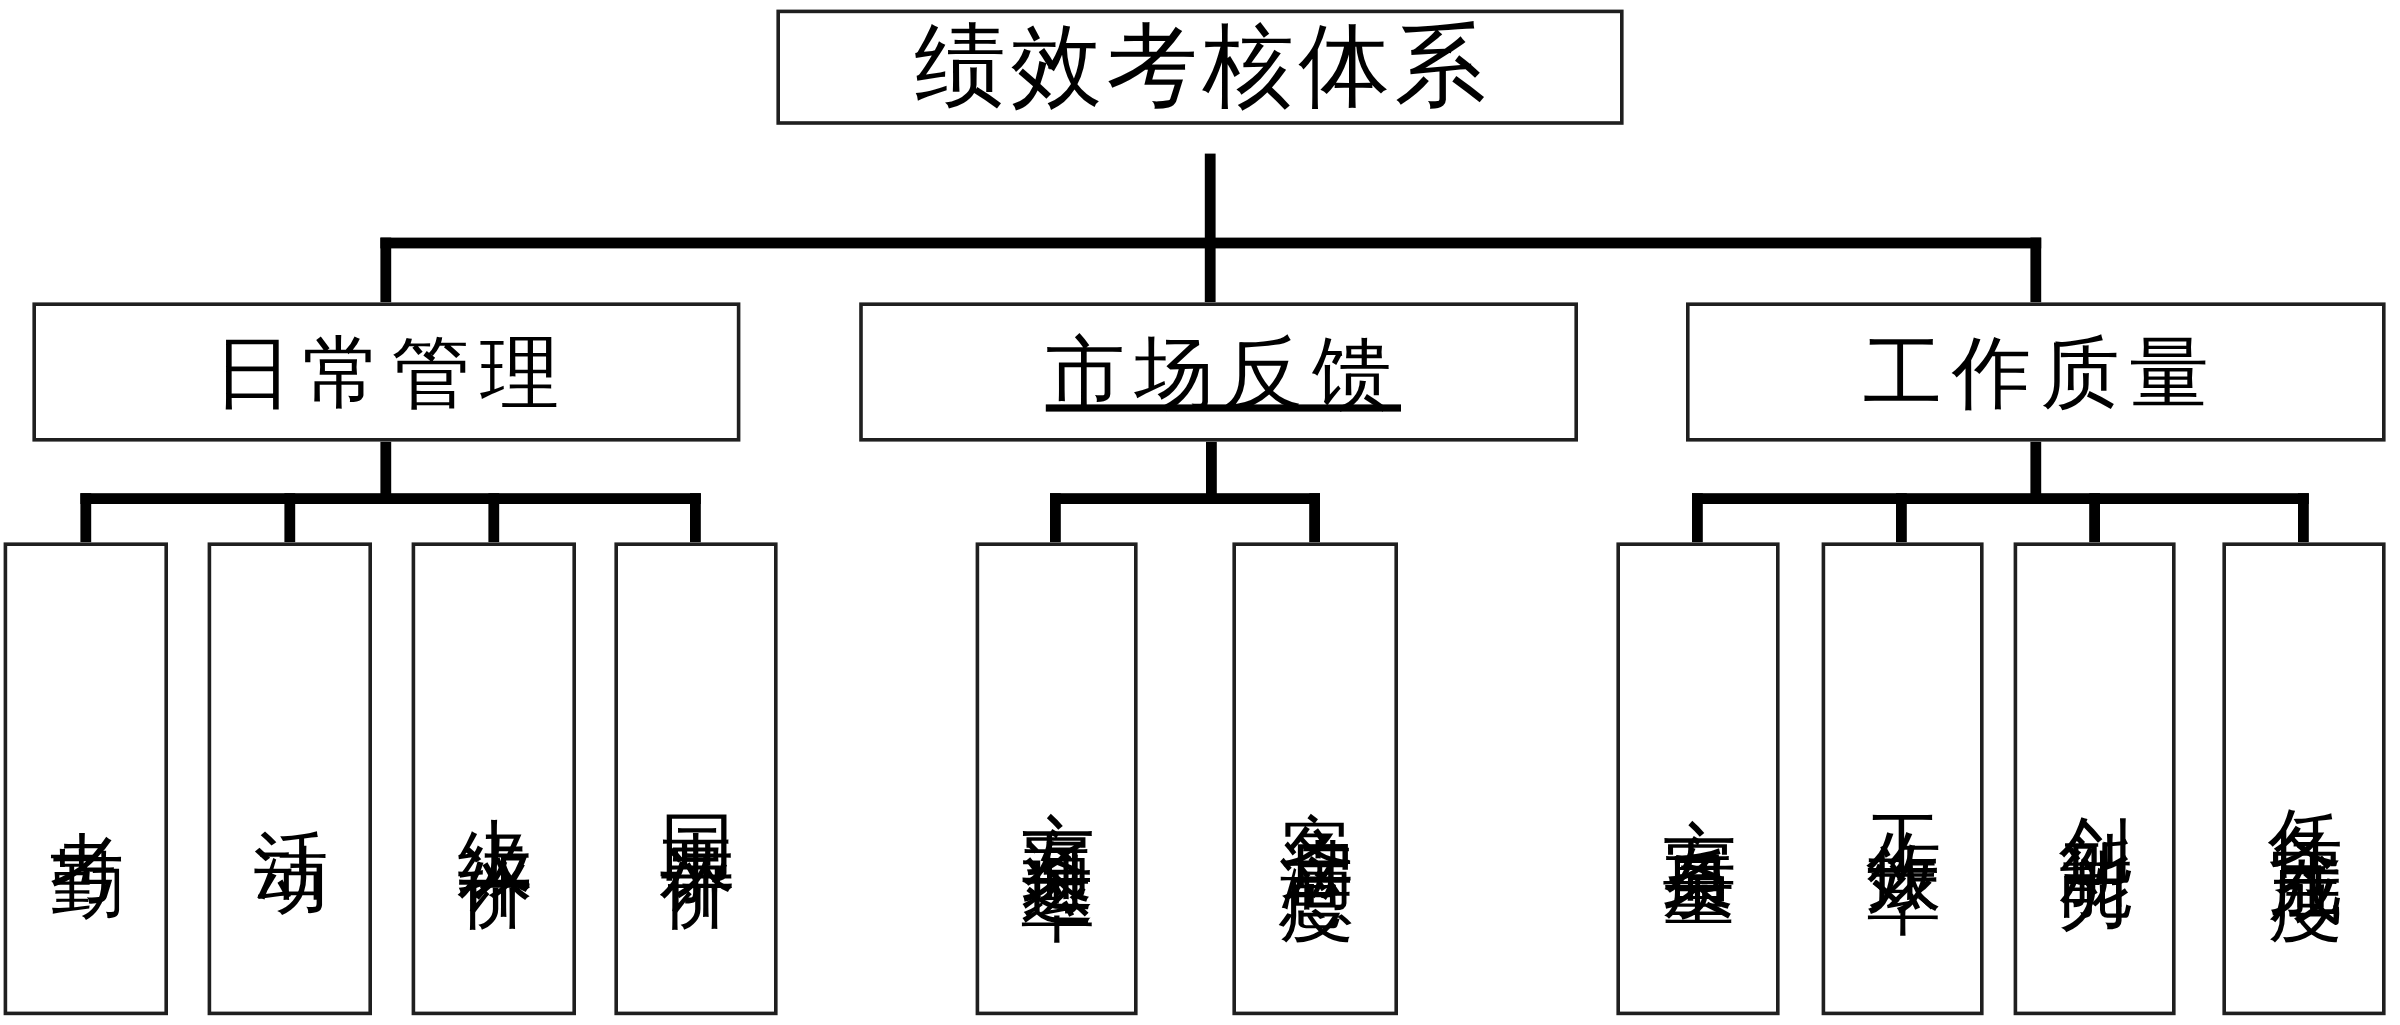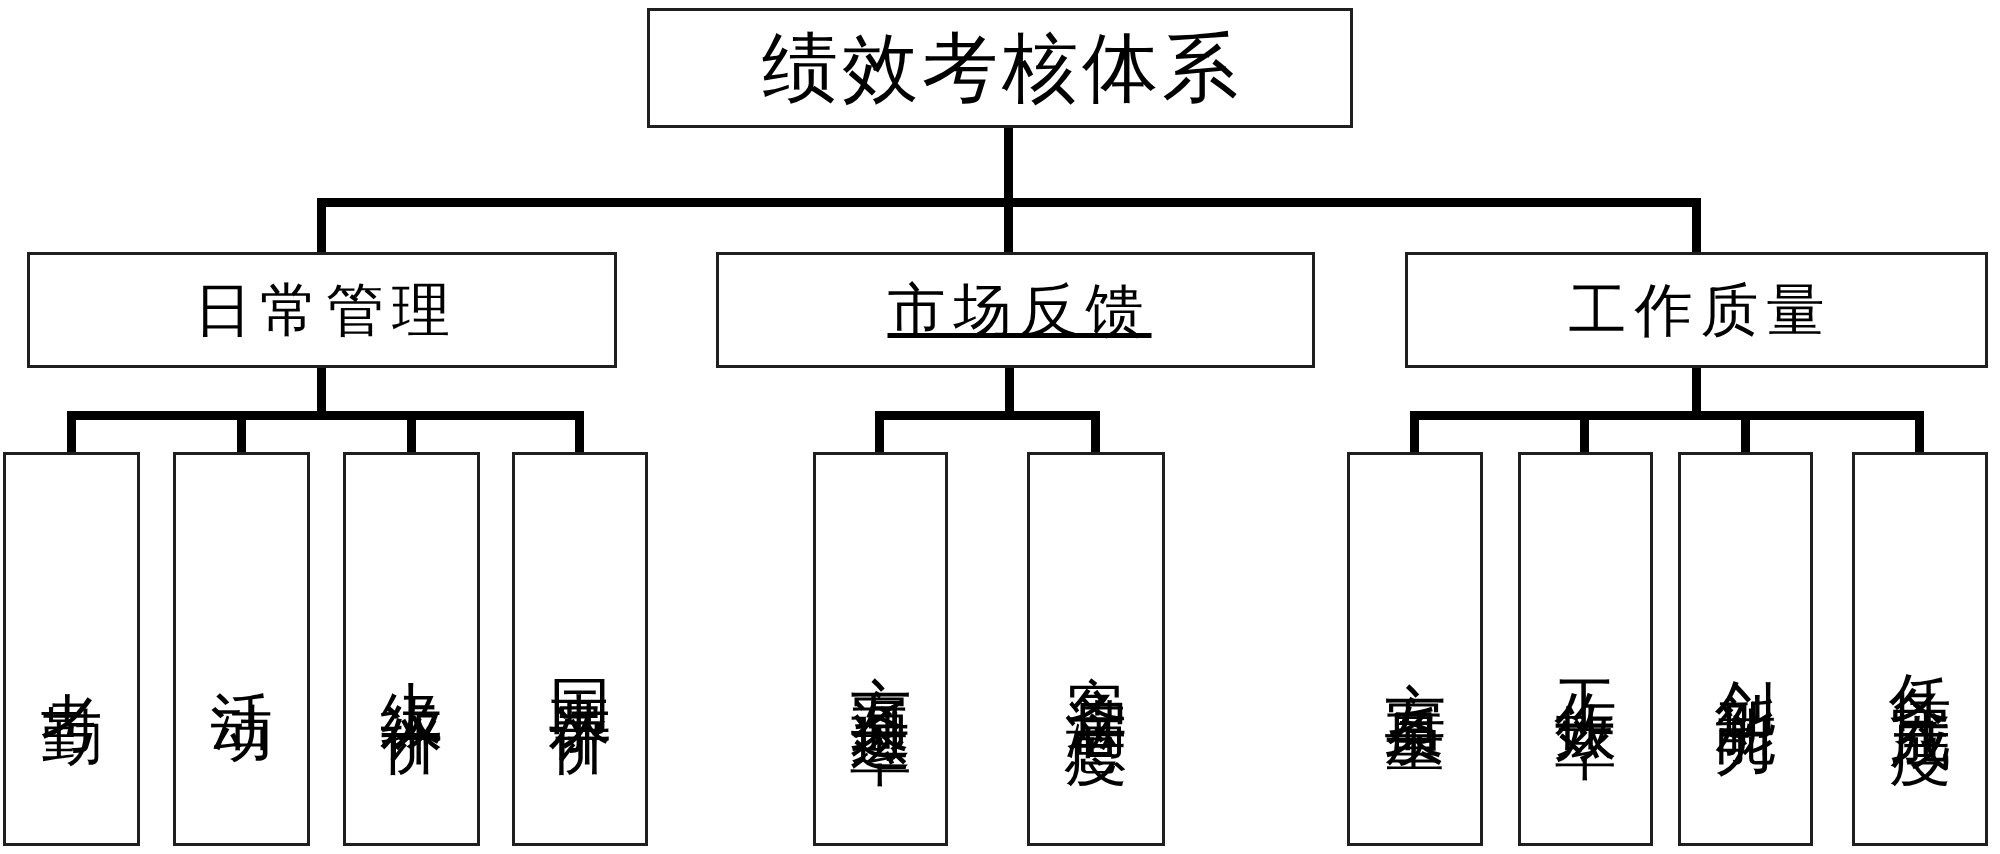--- a/index.html
+++ b/index.html
@@ -18,21 +18,21 @@
     background:#ffffff;
     display:flex;
     align-items:center;
     justify-content:center;
   }
   .line{
     position:absolute;
     background:#000000;
   }
   .h-label{
-    font-size:58px;
+    font-size:66px;
     letter-spacing:8px;
     padding-left:8px;
     white-space:nowrap;
     line-height:1;
   }
   .root .h-label{
     font-size:76px;
     letter-spacing:4px;
     padding-left:4px;
   }
@@ -68,21 +68,21 @@
   <div class="line" style="left:875px;top:411px;width:9px;height:41px;"></div>
   <div class="line" style="left:1091px;top:411px;width:9px;height:41px;"></div>
 
   <div class="line" style="left:1692px;top:368px;width:9px;height:52px;"></div>
   <div class="line" style="left:1410px;top:411px;width:514px;height:9px;"></div>
   <div class="line" style="left:1410px;top:411px;width:9px;height:41px;"></div>
   <div class="line" style="left:1580px;top:411px;width:9px;height:41px;"></div>
   <div class="line" style="left:1741px;top:411px;width:9px;height:41px;"></div>
   <div class="line" style="left:1915px;top:411px;width:9px;height:41px;"></div>
 
-  <div class="node root" style="left:647px;top:8px;width:706px;height:120px;">
+  <div class="node root" style="left:647px;top:8px;width:706px;height:96px;">
     <span class="h-label">绩效考核体系</span>
   </div>
 
   <div class="node" style="left:27px;top:252px;width:590px;height:116px;">
     <span class="h-label">日常管理</span>
   </div>
   <div class="node" style="left:716px;top:252px;width:599px;height:116px;text-decoration:underline;">
     <span class="h-label">市场反馈</span>
   </div>
   <div class="node" style="left:1405px;top:252px;width:583px;height:116px;">

